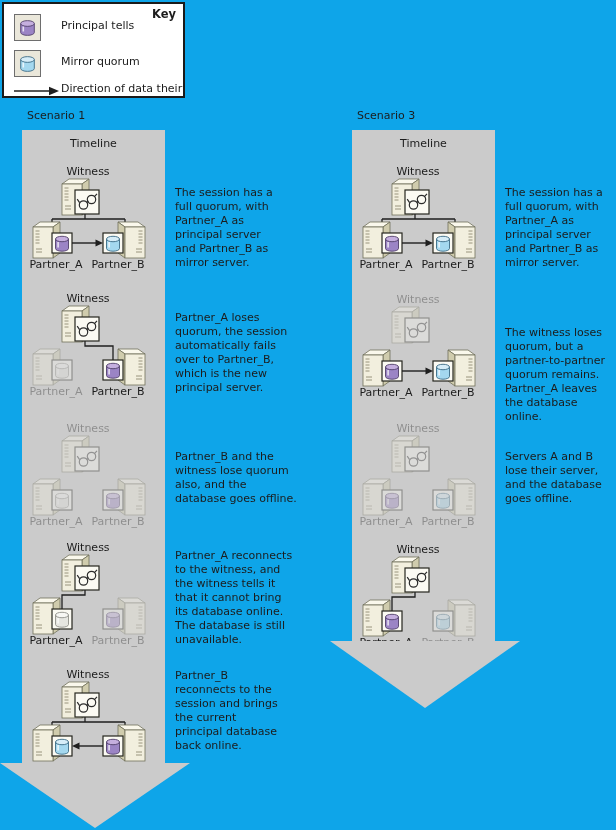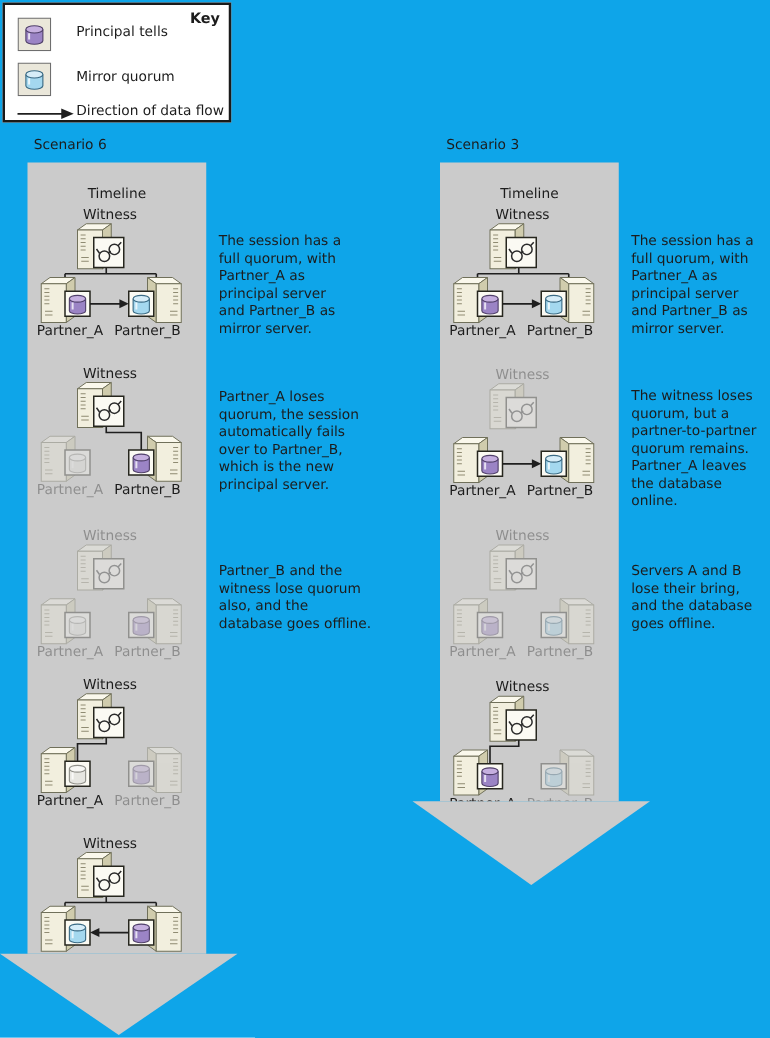--- a/index.html
+++ b/index.html
@@ -7,21 +7,21 @@
 body{background:#fff;font-family:"DejaVu Sans","Liberation Sans",sans-serif;color:#1c1c1c}
 .canvas{position:relative;width:616px;height:830px;background:#0ea5e9;overflow:hidden;font-size:11px}
 .key-box{position:absolute;left:2px;top:2px;width:183px;height:96px;border:2px solid #1a1a1a;background:#fff}
 .key-title{position:absolute;right:7px;top:3px;font-weight:bold;font-size:11.5px}
 .key-icon{position:absolute;left:10px}
 .key-label{position:absolute;left:57px;font-size:11px;white-space:nowrap}
 .key-arrow{position:absolute;left:9px;top:80px}
 .scenario{position:absolute;left:0;top:0;width:616px;height:830px}
 .sc-title{position:absolute;top:109px;font-size:11px;white-space:nowrap}
 .col{position:absolute;top:130px}
-.tl{text-align:center;padding-top:18px;font-size:11px}
+.tl{text-align:center;padding-top:7px;font-size:11px}
 .stage{position:absolute;left:0}
 .stage text{font-size:11px;fill:#1c1c1c;font-family:"DejaVu Sans","Liberation Sans",sans-serif}
 .head{position:absolute;width:0;height:0;border-left:95px solid transparent;border-right:95px solid transparent;border-top-style:solid}
 .desc{position:absolute;font-size:11px;line-height:14px}
 </style>
 </head>
 <body>
 
 <div class="canvas">
 
@@ -38,26 +38,26 @@
         <rect x="0.5" y="0.5" width="26" height="26" fill="#eae7da" stroke="#6e6e6e" stroke-width="1"></rect>
         <path d="M6.7 9.5v9a6.8 2.856 0 0 0 13.6 0v-9" fill="#a4d8ef" stroke="#3a6a84" stroke-width="0.9"></path>
         <ellipse cx="13.5" cy="9.5" rx="6.8" ry="2.856" fill="#d6edf8" stroke="#3a6a84" stroke-width="0.9"></ellipse>
         <line x1="9.3" y1="12.5" x2="9.3" y2="17.5" stroke="rgba(255,255,255,0.75)" stroke-width="1.6"></line>
       </svg>
     <span class="key-label" style="top:51px">Mirror quorum</span>
     <svg class="key-arrow" width="48" height="14">
       <line x1="1" y1="7" x2="37" y2="7" stroke="#1f1f1f" stroke-width="1.4"></line>
       <polygon points="46,7 36,2.8 36,11.2" fill="#1f1f1f"></polygon>
     </svg>
-    <span class="key-label" style="top:78px">Direction of data flow</span>
+    <span class="key-label" style="top:78px">Direction of data their</span>
   </div>
 
   <div id="scenarios-root">
       <div class="scenario">
-        <div class="sc-title" style="left:27px">Scenario 6</div>
+        <div class="sc-title" style="left:27px">Scenario 1</div>
         <div class="col" style="left:22px;width:143px;height:633px;background:#cbcbcb">
           <div class="tl">Timeline</div>
           <svg class="stage" style="top:35px" width="143" height="110" viewBox="0 0 143 110">
             <path d="M63 49 V54 M30 54 H103 M30 54 V60 M103 54 V60" fill="none" stroke="#1f1f1f" stroke-width="1.3"></path>
             <g opacity="1">
               <polygon points="40,19 47,14 67,14 60,19" fill="#faf8ec" stroke="#70705a" stroke-width="0.8"></polygon>
               <polygon points="60,19 67,14 67,45 60,50" fill="#d0ccad" stroke="#70705a" stroke-width="0.8"></polygon>
               <rect x="40" y="19" width="20" height="31" fill="#f2efde" stroke="#70705a" stroke-width="0.8"></rect>
               <path d="M42.5 23h4M42.5 26h4M42.5 29h4M42.5 32h4M42.5 35h4M43 41h6M43 44h6" stroke="#8f8b72" stroke-width="0.9" fill="none"></path>
               <rect x="53" y="25" width="24" height="24" fill="#fbfaf3" stroke="#26261e" stroke-width="1.2"></rect>
@@ -278,20 +278,22 @@
             <g>
               <line x1="81" y1="78" x2="57" y2="78" stroke="#1f1f1f" stroke-width="1.4"></line>
               <polygon points="50,78 57.5,74.4 57.5,81.6" fill="#1f1f1f"></polygon>
             </g>
           </svg>
         </div>
         <div class="head" style="left:0px;top:763px;border-top-width:65px;border-top-color:#cbcbcb"></div>
         <div class="desc" style="left:175px;top:186px;width:104px">The session has a full quorum, with Partner_A as principal server and Partner_B as mirror server.</div>
         <div class="desc" style="left:175px;top:311px;width:118px">Partner_A loses quorum, the session automatically fails over to Partner_B, which is the new principal server.</div>
         <div class="desc" style="left:175px;top:450px;width:124px">Partner_B and the witness lose quorum also, and the database goes offline.</div>
+        <div class="desc" style="left:175px;top:549px;width:122px">Partner_A reconnects to the witness, and the witness tells it that it cannot bring its database online. The database is still unavailable.</div>
+        <div class="desc" style="left:175px;top:669px;width:108px">Partner_B reconnects to the session and brings the current principal database back online.</div>
       </div>
       <div class="scenario">
         <div class="sc-title" style="left:357px">Scenario 3</div>
         <div class="col" style="left:352px;width:143px;height:511px;background:#cbcbcb">
           <div class="tl">Timeline</div>
           <svg class="stage" style="top:35px" width="143" height="110" viewBox="0 0 143 110">
             <path d="M63 49 V54 M30 54 H103 M30 54 V60 M103 54 V60" fill="none" stroke="#1f1f1f" stroke-width="1.3"></path>
             <g opacity="1">
               <polygon points="40,19 47,14 67,14 60,19" fill="#faf8ec" stroke="#70705a" stroke-width="0.8"></polygon>
               <polygon points="60,19 67,14 67,45 60,50" fill="#d0ccad" stroke="#70705a" stroke-width="0.8"></polygon>
@@ -468,18 +470,18 @@
                 <path d="M84.5 74v9.5a6.5 2.73 0 0 0 13 0v-9.5" fill="#a4d8ef" stroke="#3a6a84" stroke-width="0.9"></path>
                 <ellipse cx="91" cy="74" rx="6.5" ry="2.73" fill="#d6edf8" stroke="#3a6a84" stroke-width="0.9"></ellipse>
                 <line x1="87.1" y1="77" x2="87.1" y2="82.5" stroke="rgba(255,255,255,0.75)" stroke-width="1.6"></line>
               </g>
               <text x="96" y="103" text-anchor="middle">Partner_B</text>
             </g>
           </svg>
         </div>
         <div class="head" style="left:330px;top:641px;border-top-width:67px;border-top-color:#cbcbcb"></div>
         <div class="desc" style="left:505px;top:186px;width:104px">The session has a full quorum, with Partner_A as principal server and Partner_B as mirror server.</div>
-        <div class="desc" style="left:505px;top:310px;width:102px">The witness loses quorum, but a partner-to-partner quorum remains. Partner_A leaves the database online.</div>
-        <div class="desc" style="left:505px;top:450px;width:104px">Servers A and B lose their bring, and the database goes offline.</div>
+        <div class="desc" style="left:505px;top:326px;width:102px">The witness loses quorum, but a partner-to-partner quorum remains. Partner_A leaves the database online.</div>
+        <div class="desc" style="left:505px;top:450px;width:104px">Servers A and B lose their server, and the database goes offline.</div>
       </div>
     </div>
 
 </div>
 
 </body></html>

